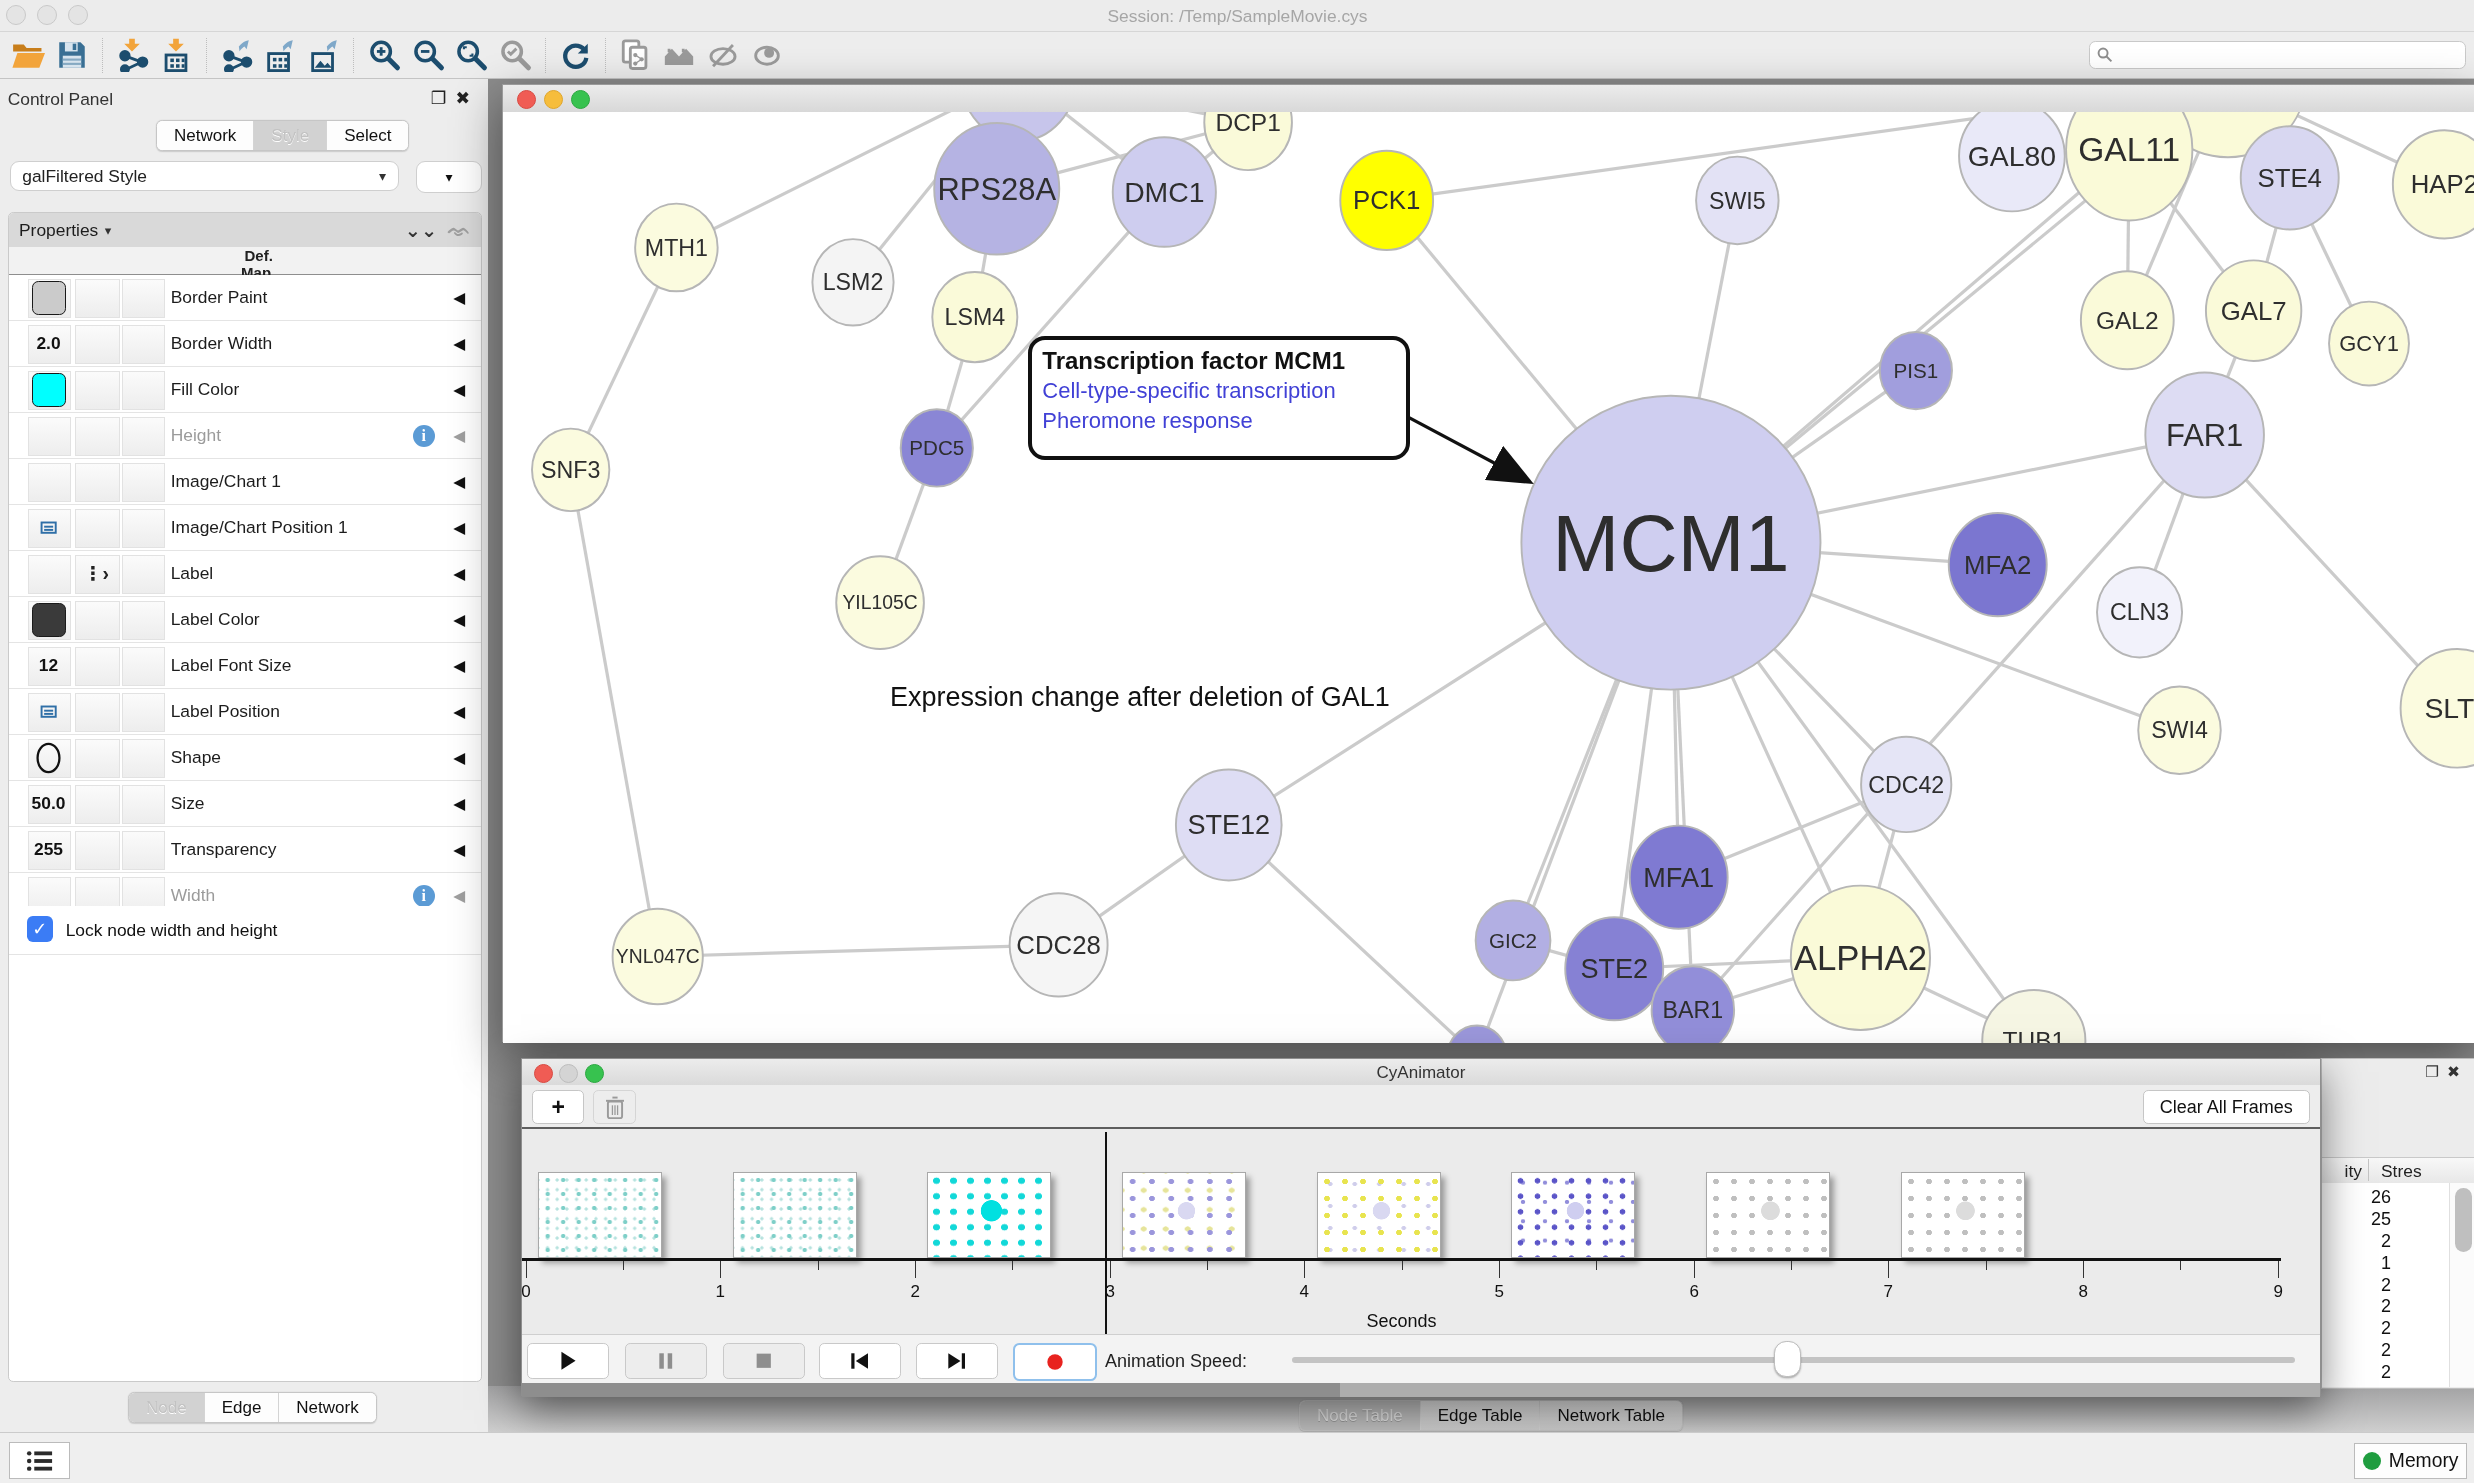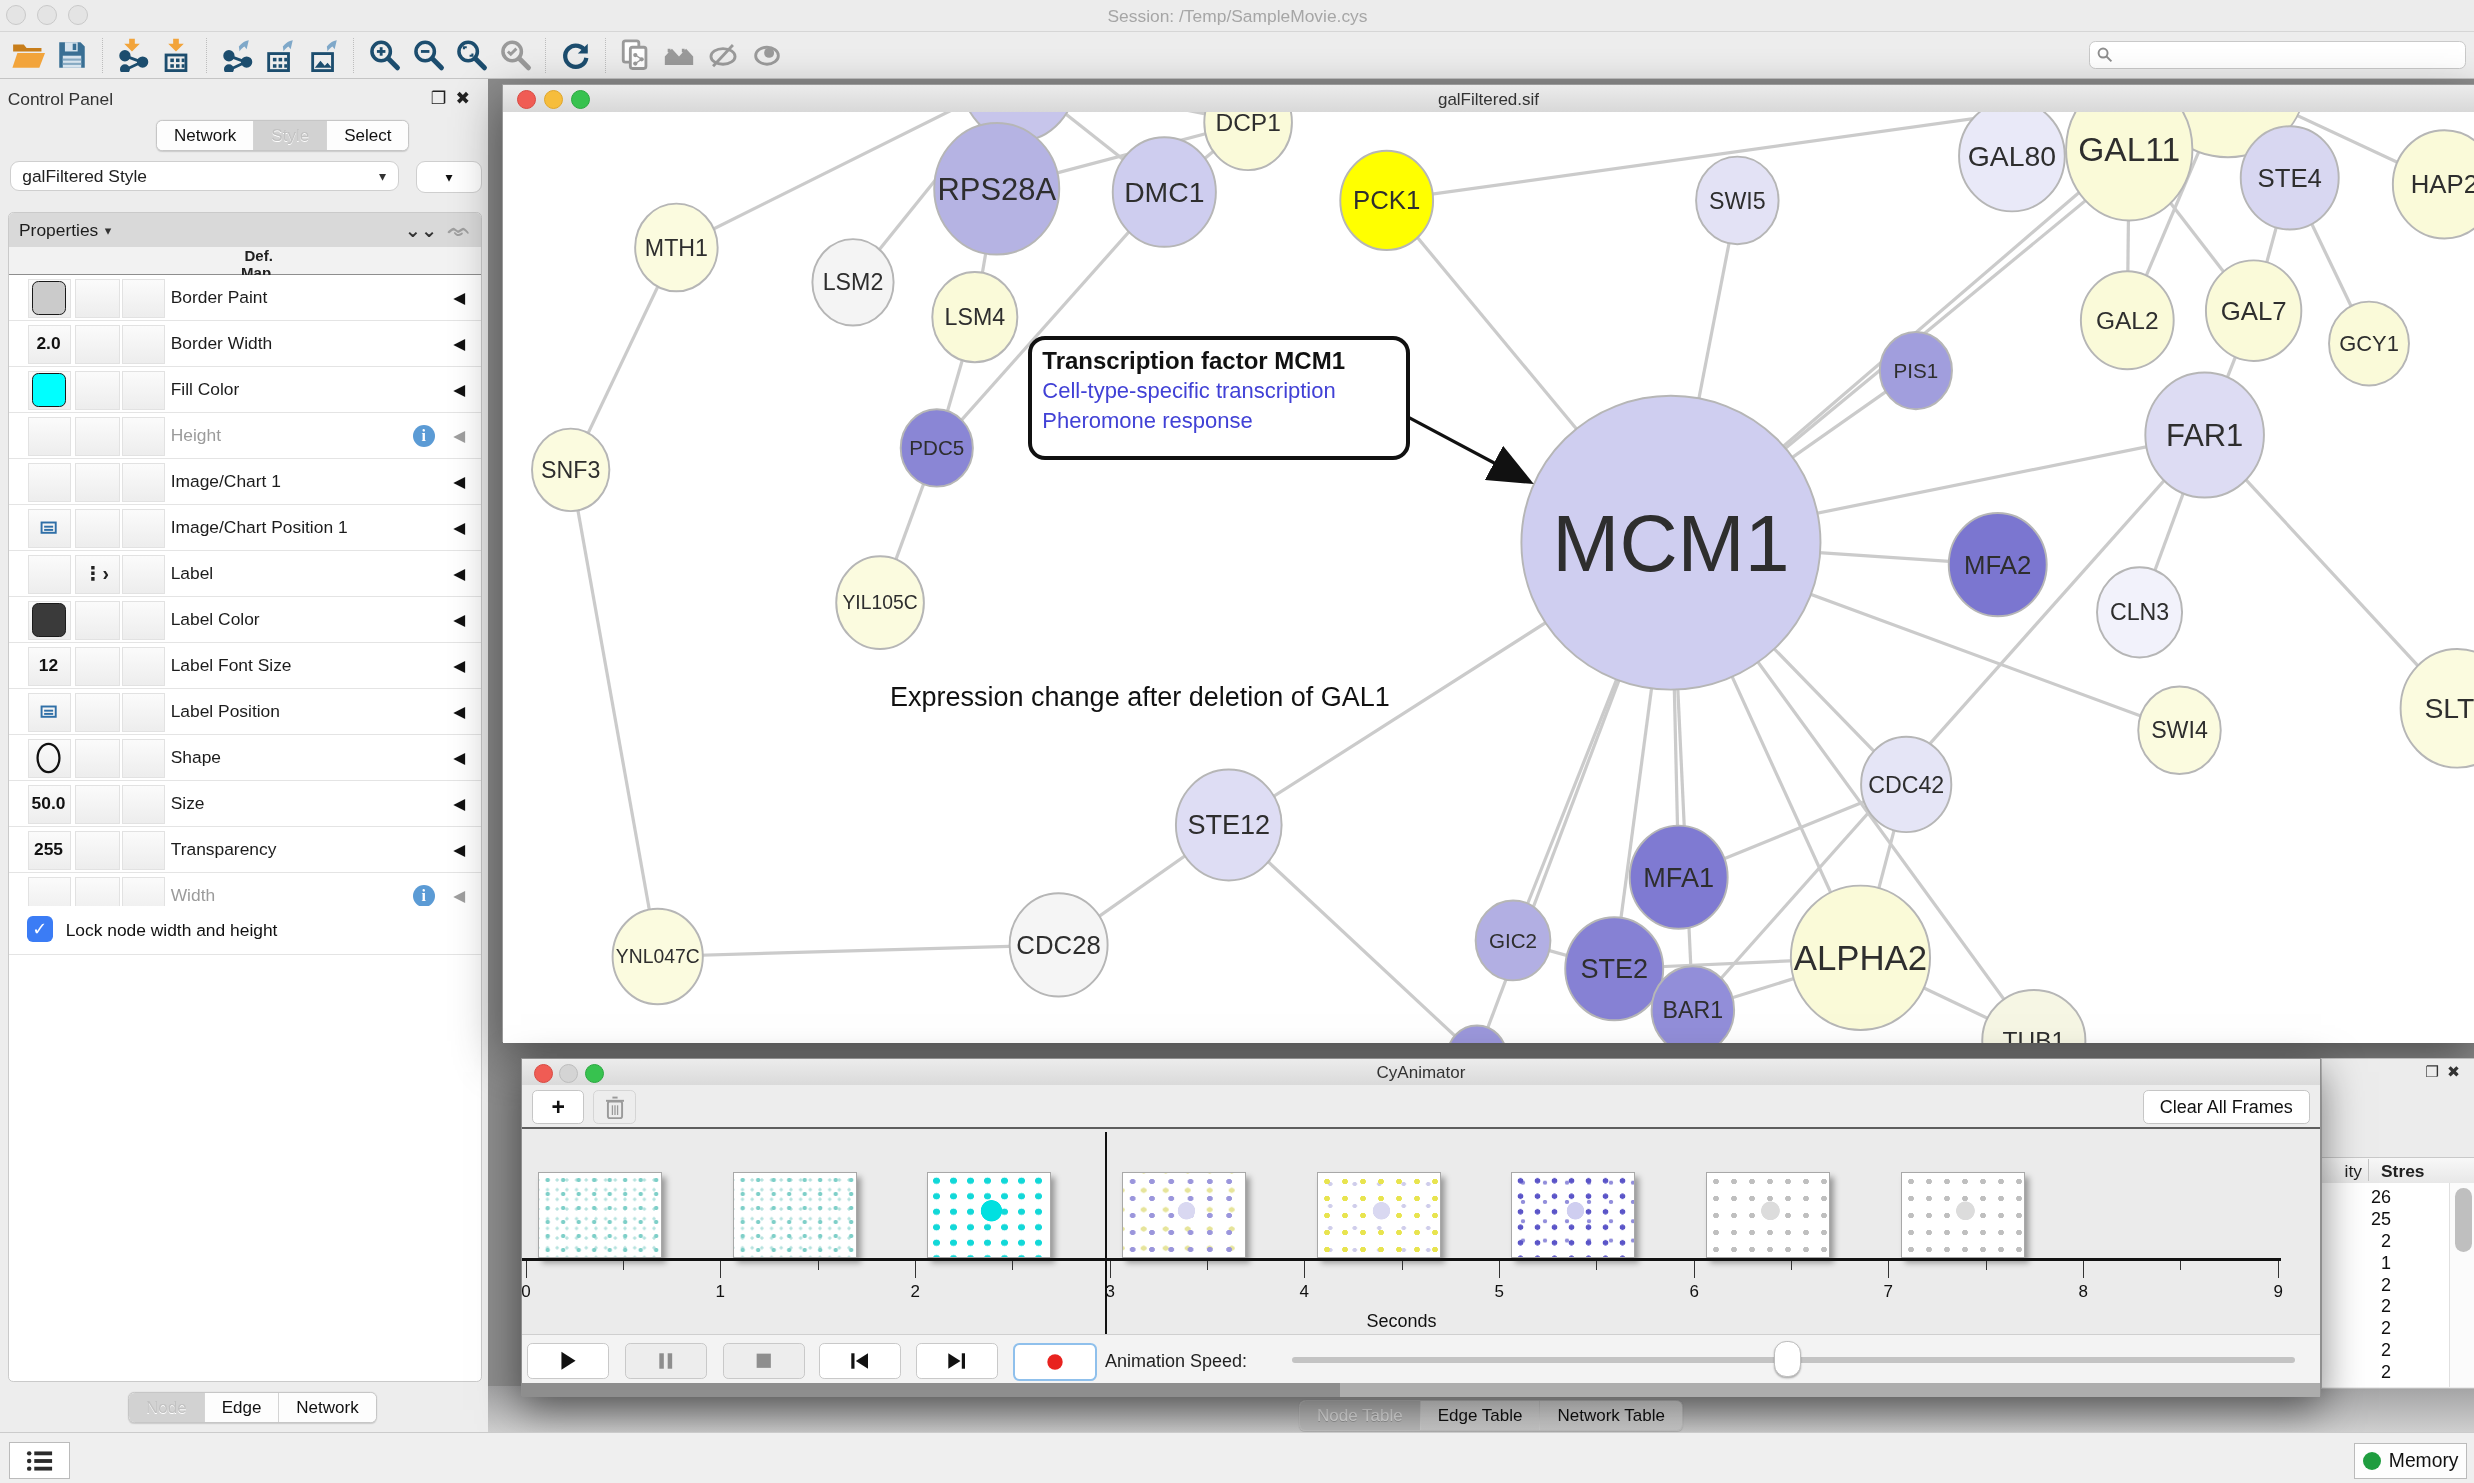--- a/index.html
+++ b/index.html
@@ -134,21 +134,21 @@
               border-radius:12.2px;box-shadow:0 1.3px 1.9px rgba(0,0,0,.3);}
   #cy-hscroll{position:absolute;left:0;top:324px;width:100%;height:13.5px;background:#ADADAD;}
   #cy-hthumb{position:absolute;left:0;top:0;width:818px;height:13.5px;background:#8E8E8E;}
 
   
   #table-panel{position:absolute;left:2321px;top:979px;width:154px;height:331px;background:#ECECEC;border:0.6px solid #BDBDBD;box-sizing:border-box;}
   #tp-winbtns{position:absolute;right:6.4px;top:3.9px;font-size:15.5px;color:#333;letter-spacing:7.7px;white-space:nowrap;}
   #tp-header{position:absolute;left:0;top:98px;width:100%;height:26px;background:linear-gradient(#F8F8F8,#E7E7E7);
              border-top:0.6px solid #C9C9C9;border-bottom:0.6px solid #C9C9C9;font-size:17.4px;color:#222;}
   #tp-col1{position:absolute;left:0;top:3.2px;width:40px;text-align:right;}
-  #tp-col2{position:absolute;left:59px;top:3.2px;font-weight:bold;}
+  #tp-col2{position:absolute;left:59px;top:3.2px;}
   #tp-coldiv{position:absolute;left:46px;top:1.3px;height:22px;border-left:0.6px solid #C4C4C4;}
   #tp-body{position:absolute;left:0;top:124px;width:127px;height:204px;background:#fff;}
   .tp-val{position:absolute;left:0;width:40px;text-align:right;font-size:18px;color:#111;margin-left:29px;}
   #tp-scroll{position:absolute;left:127px;top:124px;width:27px;height:204px;background:#FBFBFB;border-left:0.6px solid #E0E0E0;}
   #tp-thumb{position:absolute;left:4.5px;top:5.2px;width:17px;height:64px;background:#BFBFBF;border-radius:8.4px;}
 
   
   #bottom-band{position:absolute;left:488px;top:1307px;width:1987px;height:46px;background:linear-gradient(#A2A2A3,#CFCFCF);}
   #table-tabs{left:1299px;top:1321px;background:linear-gradient(#E4E4E4,#CDCDCD);}
   #table-tabs .seg{background:transparent;}
@@ -492,21 +492,20 @@
           <div class="seg">Edge</div>
           <div class="seg">Network</div>
         </div>
     </div>
 
     <div id="net-window">
       <div id="net-titlebar">
         <div class="tl" style="left:14px;background:#F05C54;border:0.6px solid #D84A42;"></div>
         <div class="tl" style="left:41px;background:#F6BD3C;border:0.6px solid #E0A62B;"></div>
         <div class="tl" style="left:68px;background:#37C24F;border:0.6px solid #2BA840;"></div>
-        <div id="net-title">galFiltered.sif</div>
       </div>
       <div id="net-canvas">
         <div id="net-svg-holder">
             <svg width="1973" height="931" viewBox="0 0 3061 1444">
               <defs>
                 <marker id="arr" markerWidth="14" markerHeight="12" refX="11" refY="6" orient="auto">
                   <path d="M0 0L14 6L0 12z" fill="#111"></path>
                 </marker>
               </defs>
               <line x1="800" y1="-55" x2="766" y2="119" stroke="#CBCBCB" stroke-width="5"></line>

